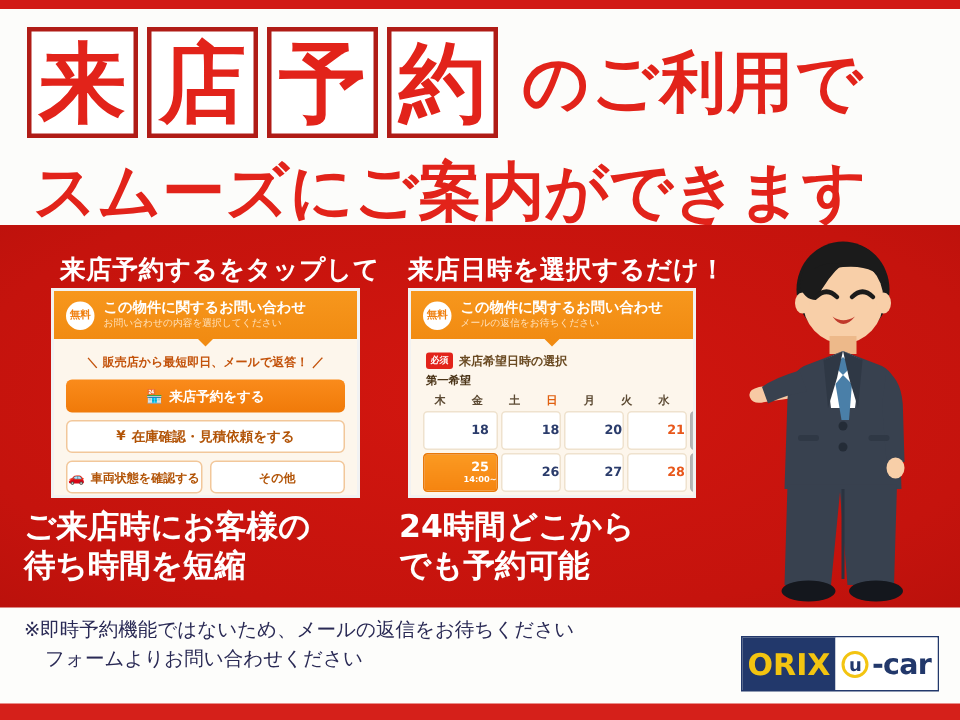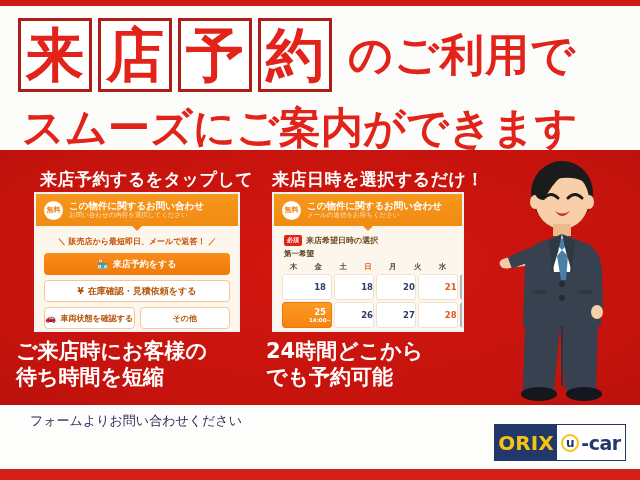--- a/index.html
+++ b/index.html
@@ -357,20 +357,21 @@
     <rect x="87" y="142" width="14" height="4" rx="2" fill="#2f3845"></rect>
 
     <path d="M33 175 L31 242 L62 242 L68 180 L73 242 L104 242 L106 175 Z" fill="#38414f"></path>
     <line x1="70" y1="178" x2="70" y2="238" stroke="#2b3340" stroke-width="2"></line>
 
     <ellipse cx="47" cy="246" rx="18" ry="7" fill="#14171d"></ellipse>
     <ellipse cx="92" cy="246" rx="18" ry="7" fill="#14171d"></ellipse>
   </svg>
 
   <div class="notes">
+    <div class="note-line">※即時予約機能ではないため、メールの返信をお待ちください</div>
     <div class="note-line note-indent">フォームよりお問い合わせください</div>
   </div>
 
   <div id="logo">
     <div class="logo-orix">ORIX</div>
     <div class="logo-ucar">
       <span class="logo-u">u</span>
       <span class="logo-car">-car</span>
     </div>
   </div>

